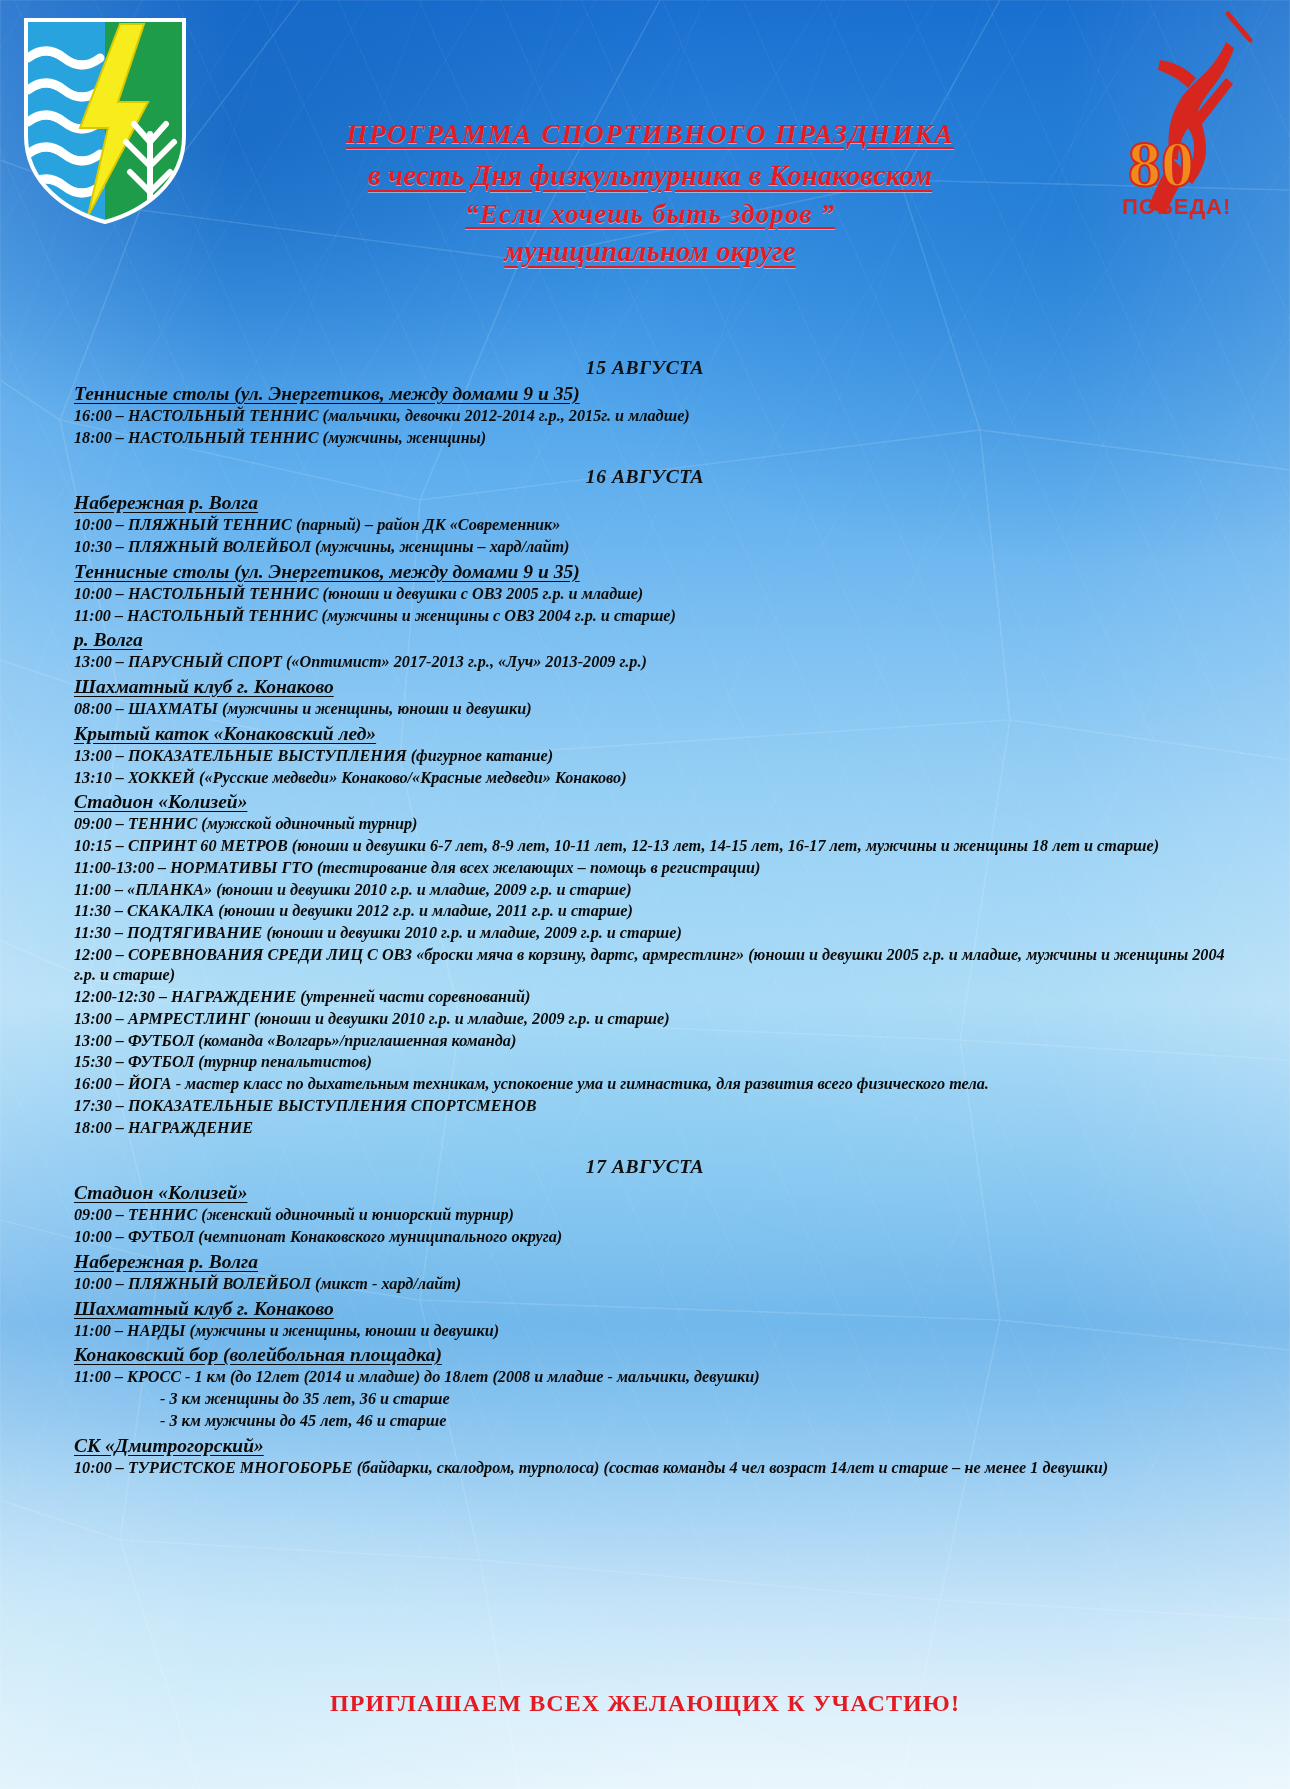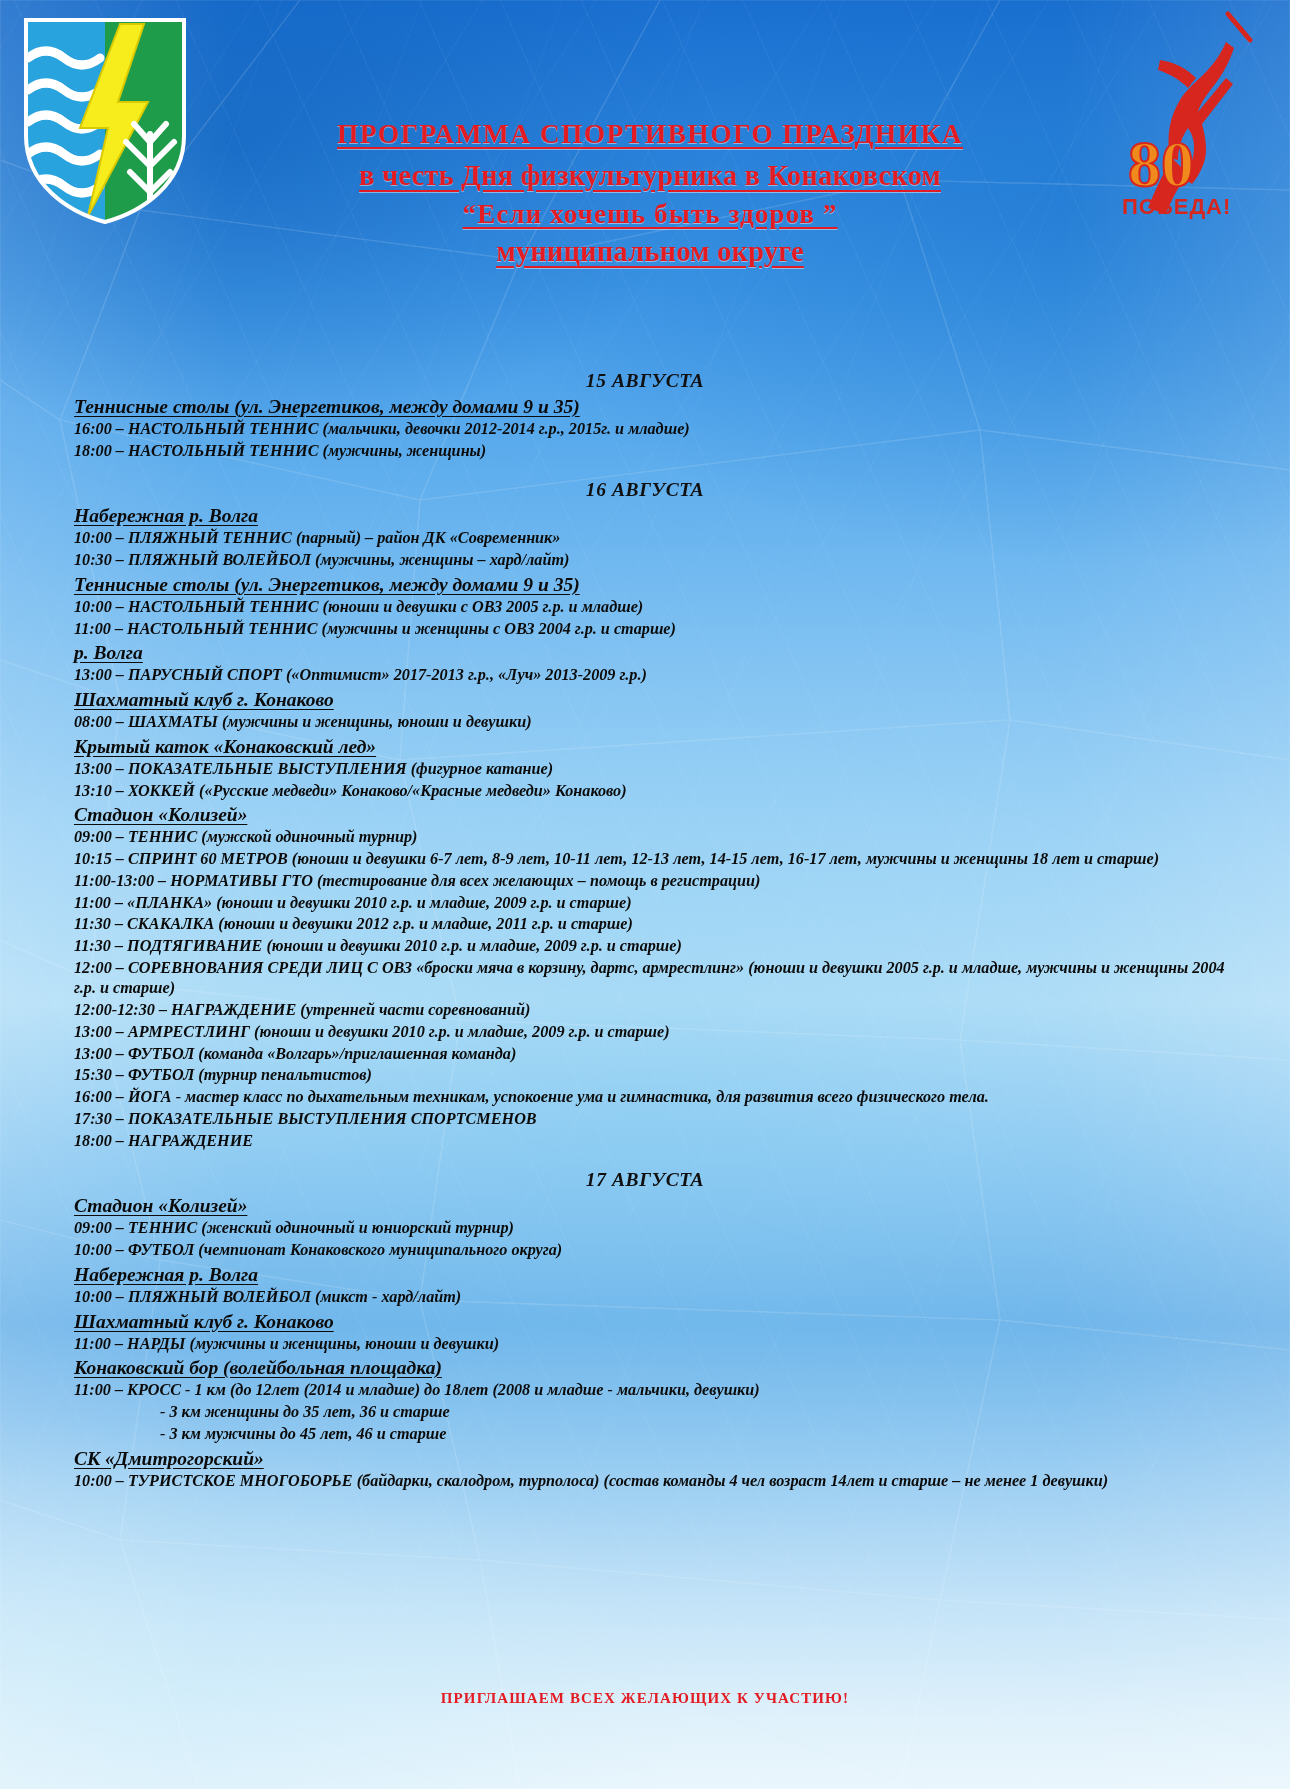--- a/index.html
+++ b/index.html
@@ -94,20 +94,21 @@
     position: absolute;
     left: 150px;
     top: 118px;
     width: 1000px;
     text-align: center;
   }
   .title-line {
     color: #e31b23;
     font-family: "Liberation Serif", serif;
     font-weight: bold;
+    font-style: italic;
     letter-spacing: 0.5px;
     text-shadow: 0 1px 0 rgba(255,255,255,0.45);
   }
   .title-1 {
     font-size: 27.5px;
     letter-spacing: 1.4px;
     text-decoration: underline;
     text-underline-offset: 4px;
   }
   .title-2 {
@@ -129,21 +130,21 @@
     margin-top: 6px;
     letter-spacing: 0.2px;
     text-decoration: underline;
     text-underline-offset: 5px;
   }
 
   
   .program {
     position: absolute;
     left: 0;
-    top: 370px;
+    top: 357px;
     width: 1290px;
   }
   .day-head {
     text-align: center;
     font-weight: bold;
     font-style: italic;
     font-size: 19.5px;
     color: #101010;
     margin: 0 0 4px 0;
     letter-spacing: 0.6px;
@@ -169,21 +170,21 @@
   }
   .evt.indent1 { margin-left: 160px; }
   .footer-note {
     position: absolute;
     left: 0;
     top: 1690px;
     width: 1290px;
     text-align: center;
     color: #e31b23;
     font-weight: bold;
-    font-size: 15px;
+    font-size: 24px;
     letter-spacing: 1.1px;
     font-family: "Liberation Serif", serif;
   }
 </style>
 </head>
 <body>
 
 <div class="poster">
   <div class="bg-base"></div>
   <div class="bg-wash"></div>

